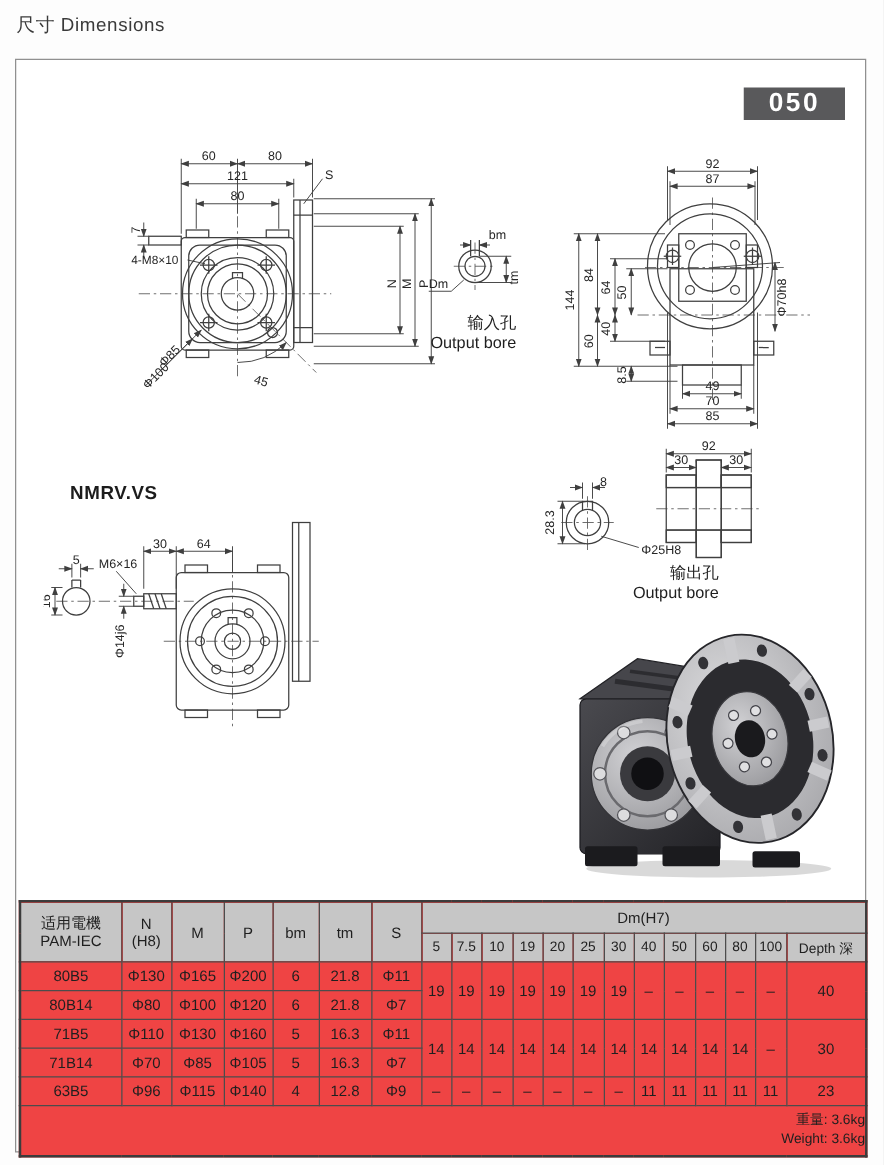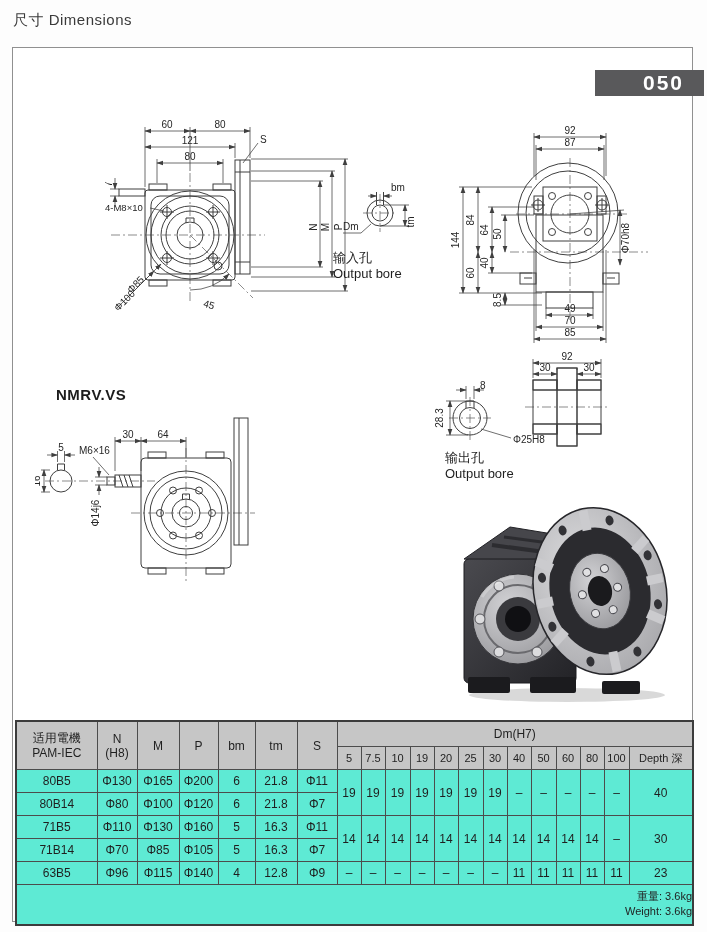--- a/index.html
+++ b/index.html
@@ -4,31 +4,31 @@
 <style>
   html,body{margin:0;padding:0;background:#e8e8e8;}
   .page{position:relative;width:707px;height:932px;background:#fdfdfd;
         font-family:"Liberation Sans",sans-serif;overflow:hidden;margin:0 auto;}
   .abs{position:absolute;}
   .page-title{left:13px;top:11px;font-size:15px;color:#3a3a3a;letter-spacing:0.5px;text-align:center;}
   .outer-box{left:12px;top:47px;width:679px;height:873px;border:1.5px solid #909090;background:#fff;}
   .h-nmrv{left:56px;top:74px;font-size:28px;font-weight:bold;color:#1c1c1c;letter-spacing:1px;}
   .h-nmrvvs{left:56px;top:386px;font-size:15px;font-weight:bold;color:#1c1c1c;letter-spacing:0.5px;}
   .badge{left:595px;top:70px;width:81px;height:26px;background:#59595b;color:#fff;
-         font-size:21px;font-weight:bold;text-align:center;line-height:26px;letter-spacing:2px;padding-left:28px;}
-  .caption{text-align:left;color:#1f1f1f;font-size:13px;line-height:1.25;}
+         font-size:21px;font-weight:bold;text-align:center;line-height:26px;letter-spacing:2px;}
+  .caption{text-align:right;color:#1f1f1f;font-size:13px;line-height:1.25;}
   
   .ln line,.ln path,.ln rect,.ln circle,.ln ellipse{fill:none;stroke:#3f3f3f;stroke-width:1;}
   .dm line,.dm path{fill:none;stroke:#3f3f3f;stroke-width:0.75;}
   .cl line,.cl path{fill:none;stroke:#5a5a5a;stroke-width:0.7;stroke-dasharray:9 3 2 3;}
   .t{font-size:10px;fill:#262626;font-family:"Liberation Sans",sans-serif;}
   .t9{font-size:9.5px;}
   
   .dims-table{position:absolute;left:15px;top:720px;width:677px;border-collapse:collapse;
-              table-layout:fixed;font-size:12px;color:#1f1f1f;background:#5eead4;border:2px solid #3c3c3c;}
+              table-layout:fixed;font-size:12px;color:#1f1f1f;background:#ef4444;border:2px solid #3c3c3c;}
   .dims-table td,.dims-table th{border:1px solid #4c4c4c;text-align:center;padding:0;overflow:hidden;font-weight:normal;}
   .dims-table thead th{background:#c6c6c6;}
   .preline{white-space:pre-line;}
   .hrow1 th{height:24px;font-size:12px;}
   .hrow2 th{height:22px;font-size:11px;}
   .pamh{font-size:12.5px;line-height:1.2;}
   .dims-table tbody tr{height:23px;}
   .wt td{text-align:right;padding:4px 0 4px 26px;font-size:11px;line-height:1.4;height:26px;}
 </style>
 </head>

